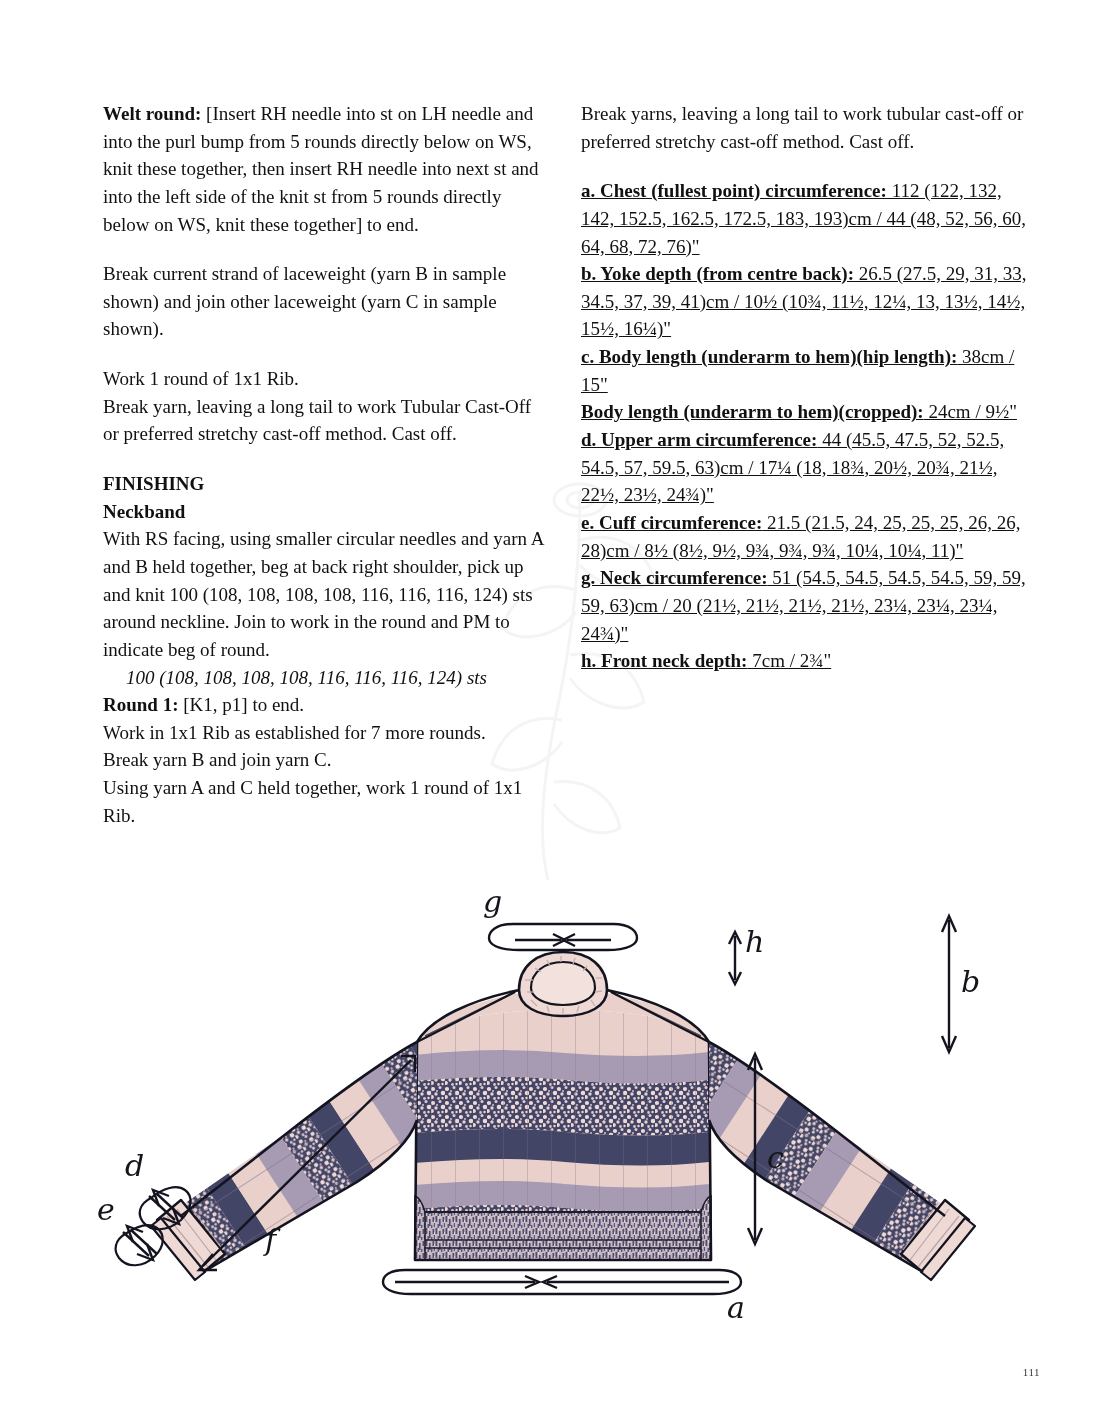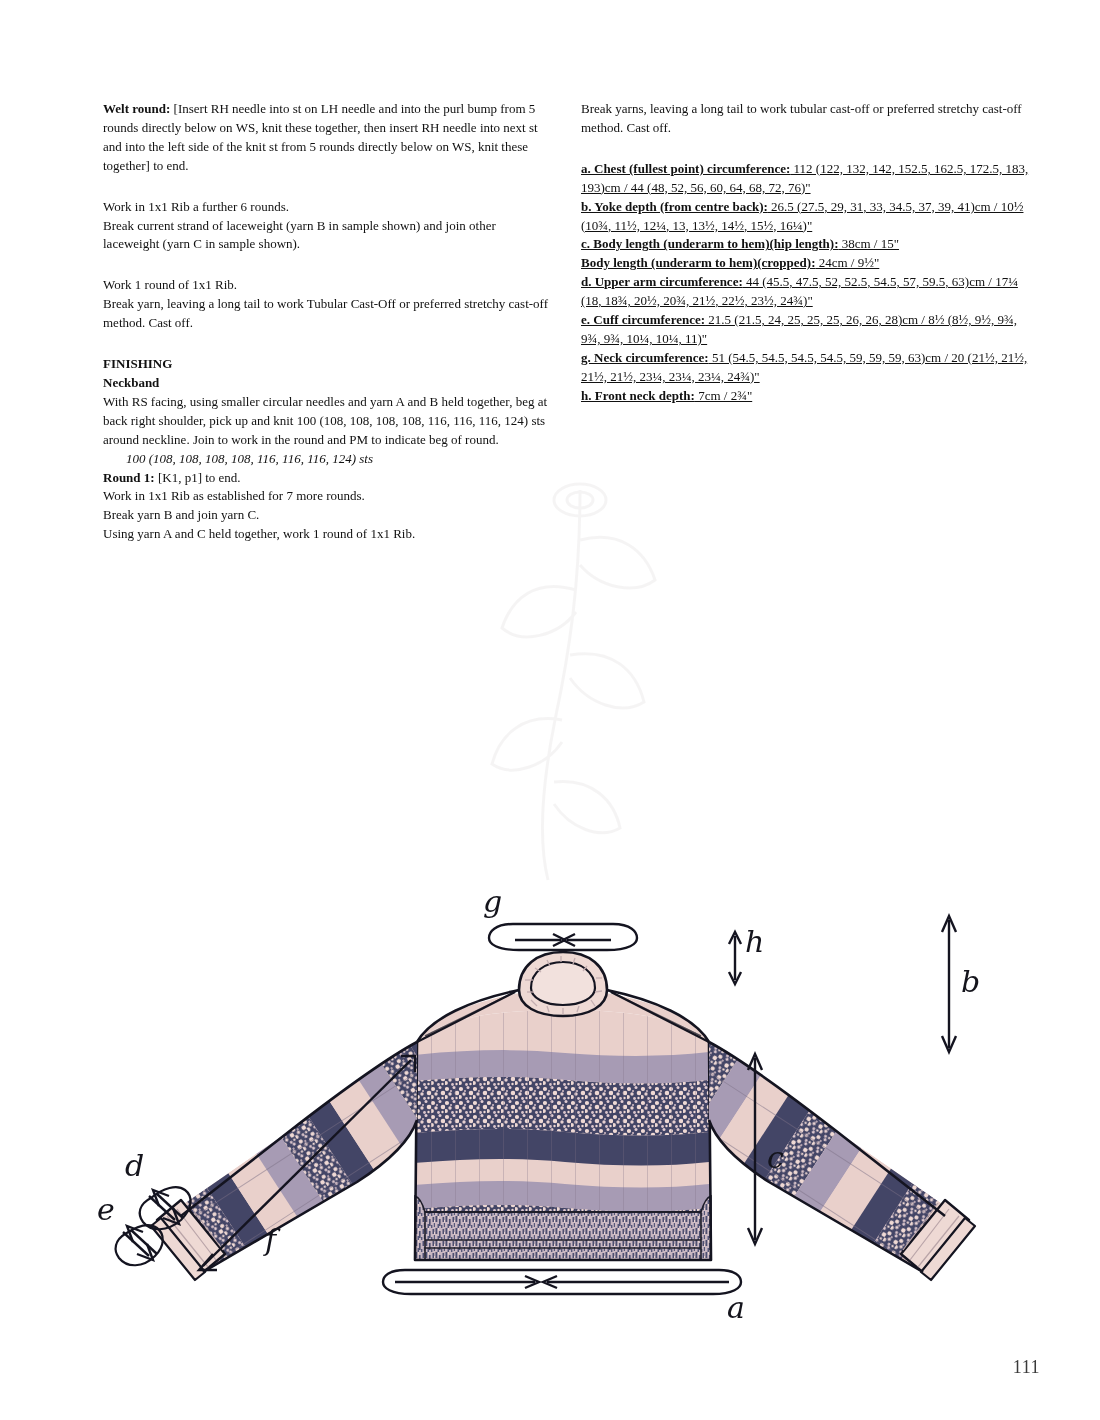--- a/index.html
+++ b/index.html
@@ -31,21 +31,21 @@
   
   .page {
     position: absolute;
     inset: 0;
     z-index: 2;
   }
   .col {
     position: absolute;
     top: 100px;
     width: 448px;
-    font-size: 13px;
+    font-size: 19px;
     line-height: 1.455;
     text-align: left;
   }
   .col-left  { left: 103px; }
   .col-right { left: 581px; }
 
   .para { margin: 0 0 22px 0; }
   .para.nogap { margin-bottom: 0; }
   b, .b { font-weight: bold; }
   .ital { font-style: italic; margin-left: 23px; }
@@ -55,21 +55,21 @@
   }
 
   .measure-list { margin: 0; text-decoration: underline; }
   .measure-list .m { margin: 0; }
 
   
   .folio {
     position: absolute;
     right: 60px;
     bottom: 42px;
-    font-size: 18px;
+    font-size: 11px;
     color: #3a3a3a;
     letter-spacing: .5px;
   }
 
   
   .schematic {
     position: absolute;
     left: 95px;
     top: 820px;
     width: 940px;
@@ -100,21 +100,20 @@
     <ellipse cx="150" cy="30" rx="13" ry="8"></ellipse>
   </g>
 </svg>
 
 <div class="page">
 
   <div class="col col-left">
 
     <p class="para"><b>Welt round:</b><span> [Insert RH needle into st on LH needle and into the purl bump from 5 rounds directly below on WS, knit these together, then insert RH needle into next st and into the left side of the knit st from 5 rounds directly below on WS, knit these together] to end.</span></p>
 
-    <p class="para nogap">Work in 1x1 Rib a further 6 rounds.</p>
     <p class="para">Break current strand of laceweight (yarn B in sample shown) and join other laceweight (yarn C in sample shown).</p>
 
     <p class="para nogap">Work 1 round of 1x1 Rib.</p>
     <p class="para">Break yarn, leaving a long tail to work Tubular Cast-Off or preferred stretchy cast-off method. Cast off.</p>
 
     <p class="head">FINISHING</p>
     <p class="head">Neckband</p>
     <p class="para nogap">With RS facing, using smaller circular needles and yarn A and B held together, beg at back right shoulder, pick up and knit 100 (108, 108, 108, 108, 116, 116, 116, 124) sts around neckline. Join to work in the round and PM to indicate beg of round.</p>
     <p class="para nogap ital">100 (108, 108, 108, 108, 116, 116, 116, 124) sts</p>
     <p class="para nogap"><b>Round 1:</b><span> [K1, p1] to end.</span></p>

